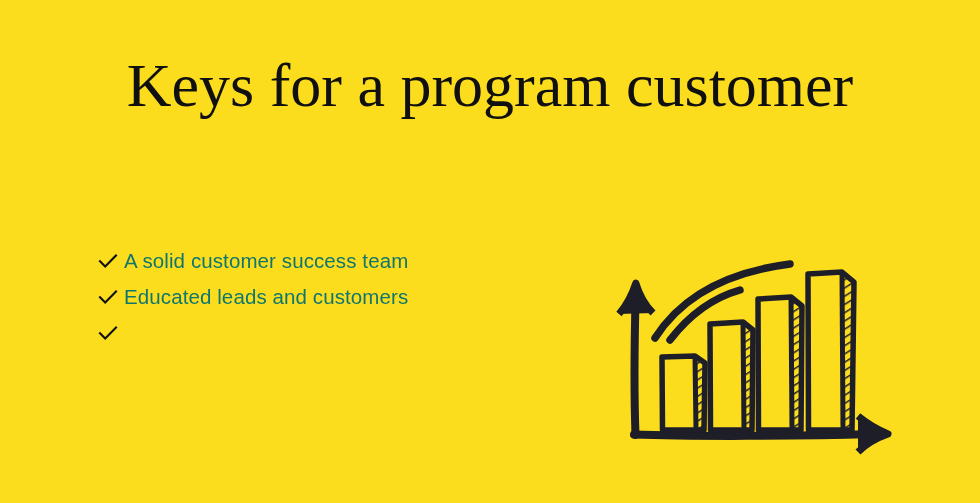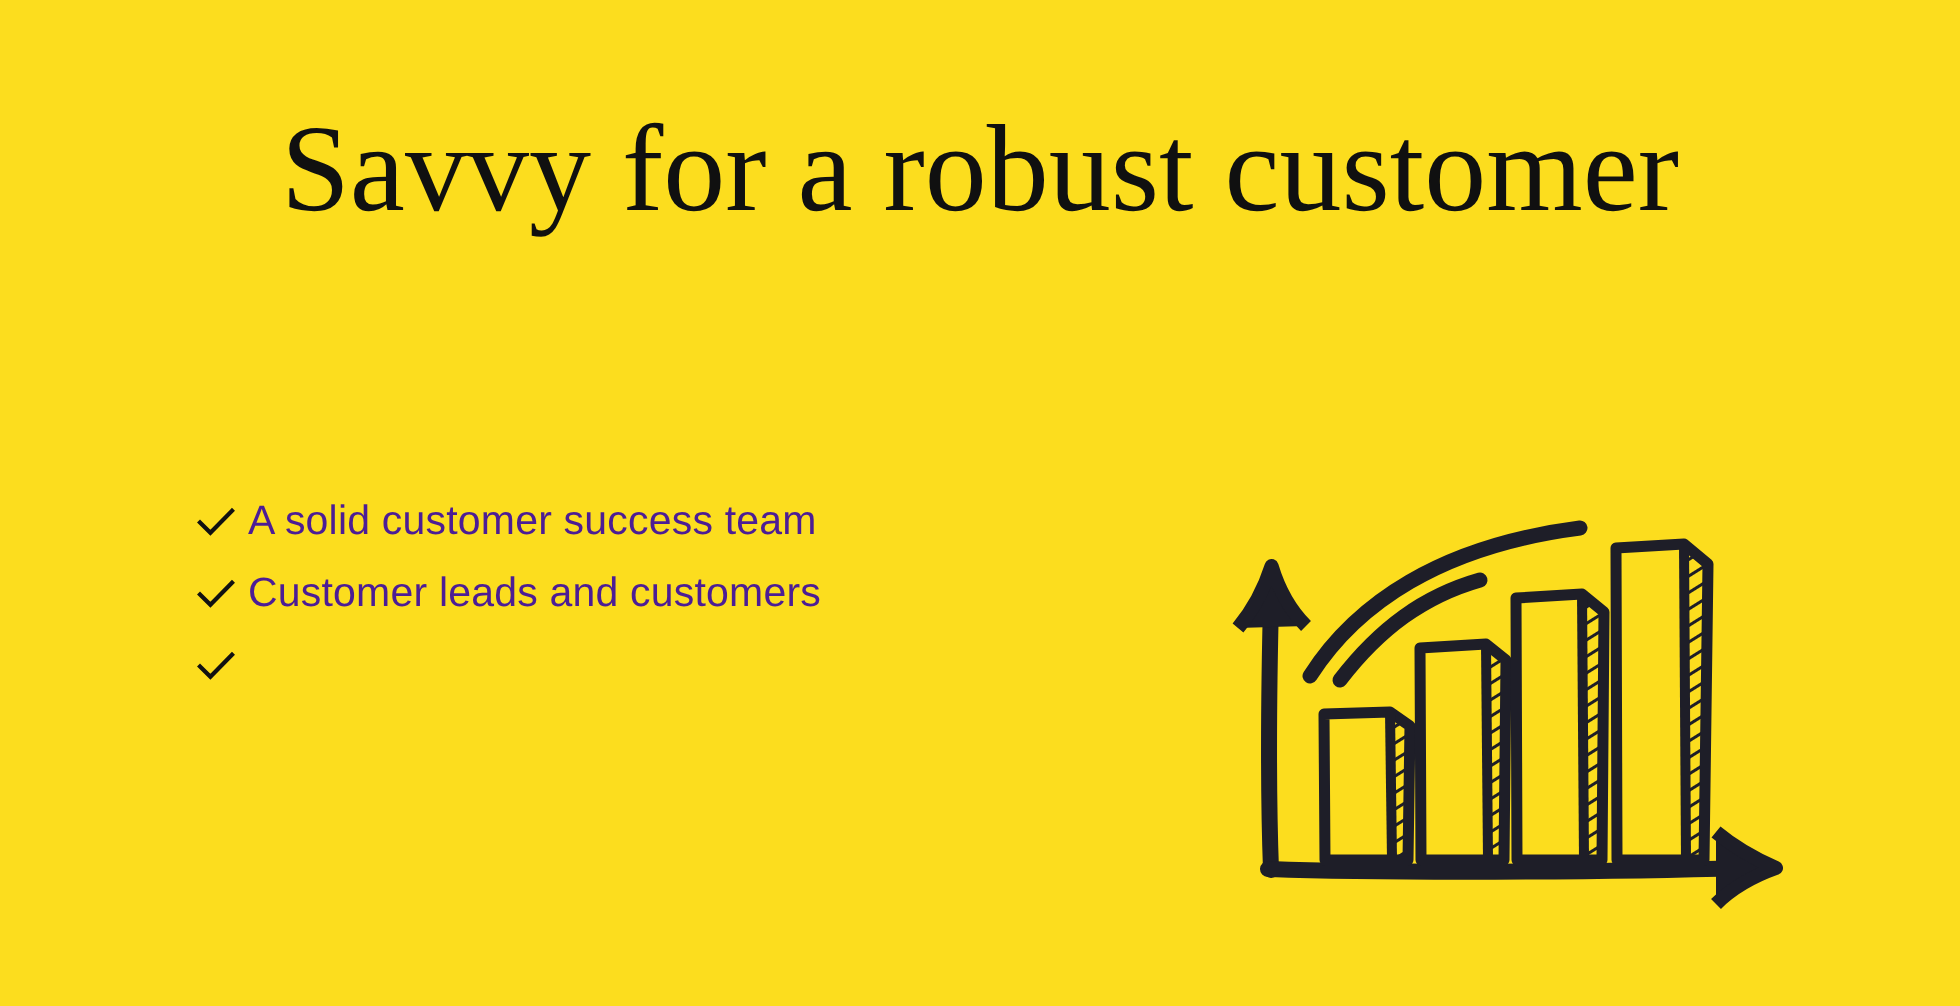--- a/index.html
+++ b/index.html
@@ -57,21 +57,21 @@
     display: flex;
     align-items: center;
     justify-content: flex-start;
   }
   .bullet-check svg {
     display: block;
   }
   .bullet-label {
     font-family: "Liberation Sans", sans-serif;
     font-size: 20.5px;
-    color: #4c1d95;
+    color: #0f766e;
     letter-spacing: 0.1px;
     white-space: nowrap;
     line-height: 1;
   }
 
   
   #chart-illustration {
     position: absolute;
     left: 600px;
     top: 250px;
@@ -81,42 +81,42 @@
   #chart-illustration svg {
     display: block;
   }
 </style>
 </head>
 <body>
 
 <div id="slide">
 
   <div id="title-block">
-    <span class="tline">Savvy for a robust customer</span>
+    <span class="tline">Keys for a program customer</span>
   </div>
 
   <div id="bullet-list">
 
     <div class="bullet-row">
       <span class="bullet-check">
         <svg width="20" height="16" viewBox="0 0 20 16">
           <path d="M2 8.2 L7.2 13.4 L18 2.4" fill="none" stroke="#111111" stroke-width="2.1" stroke-linecap="square" stroke-linejoin="miter"></path>
         </svg>
       </span>
       <span class="bullet-label">A solid customer success team</span>
     </div>
 
 
     <div class="bullet-row">
       <span class="bullet-check">
         <svg width="20" height="16" viewBox="0 0 20 16">
           <path d="M2 8.2 L7.2 13.4 L18 2.4" fill="none" stroke="#111111" stroke-width="2.1" stroke-linecap="square" stroke-linejoin="miter"></path>
         </svg>
       </span>
-      <span class="bullet-label">Customer leads and customers</span>
+      <span class="bullet-label">Educated leads and customers</span>
     </div>
 
     <div class="bullet-row">
       <span class="bullet-check">
         <svg width="20" height="16" viewBox="0 0 20 16">
           <path d="M2 8.2 L7.2 13.4 L18 2.4" fill="none" stroke="#111111" stroke-width="2.1" stroke-linecap="square" stroke-linejoin="miter"></path>
         </svg>
       </span>
     </div>
 

